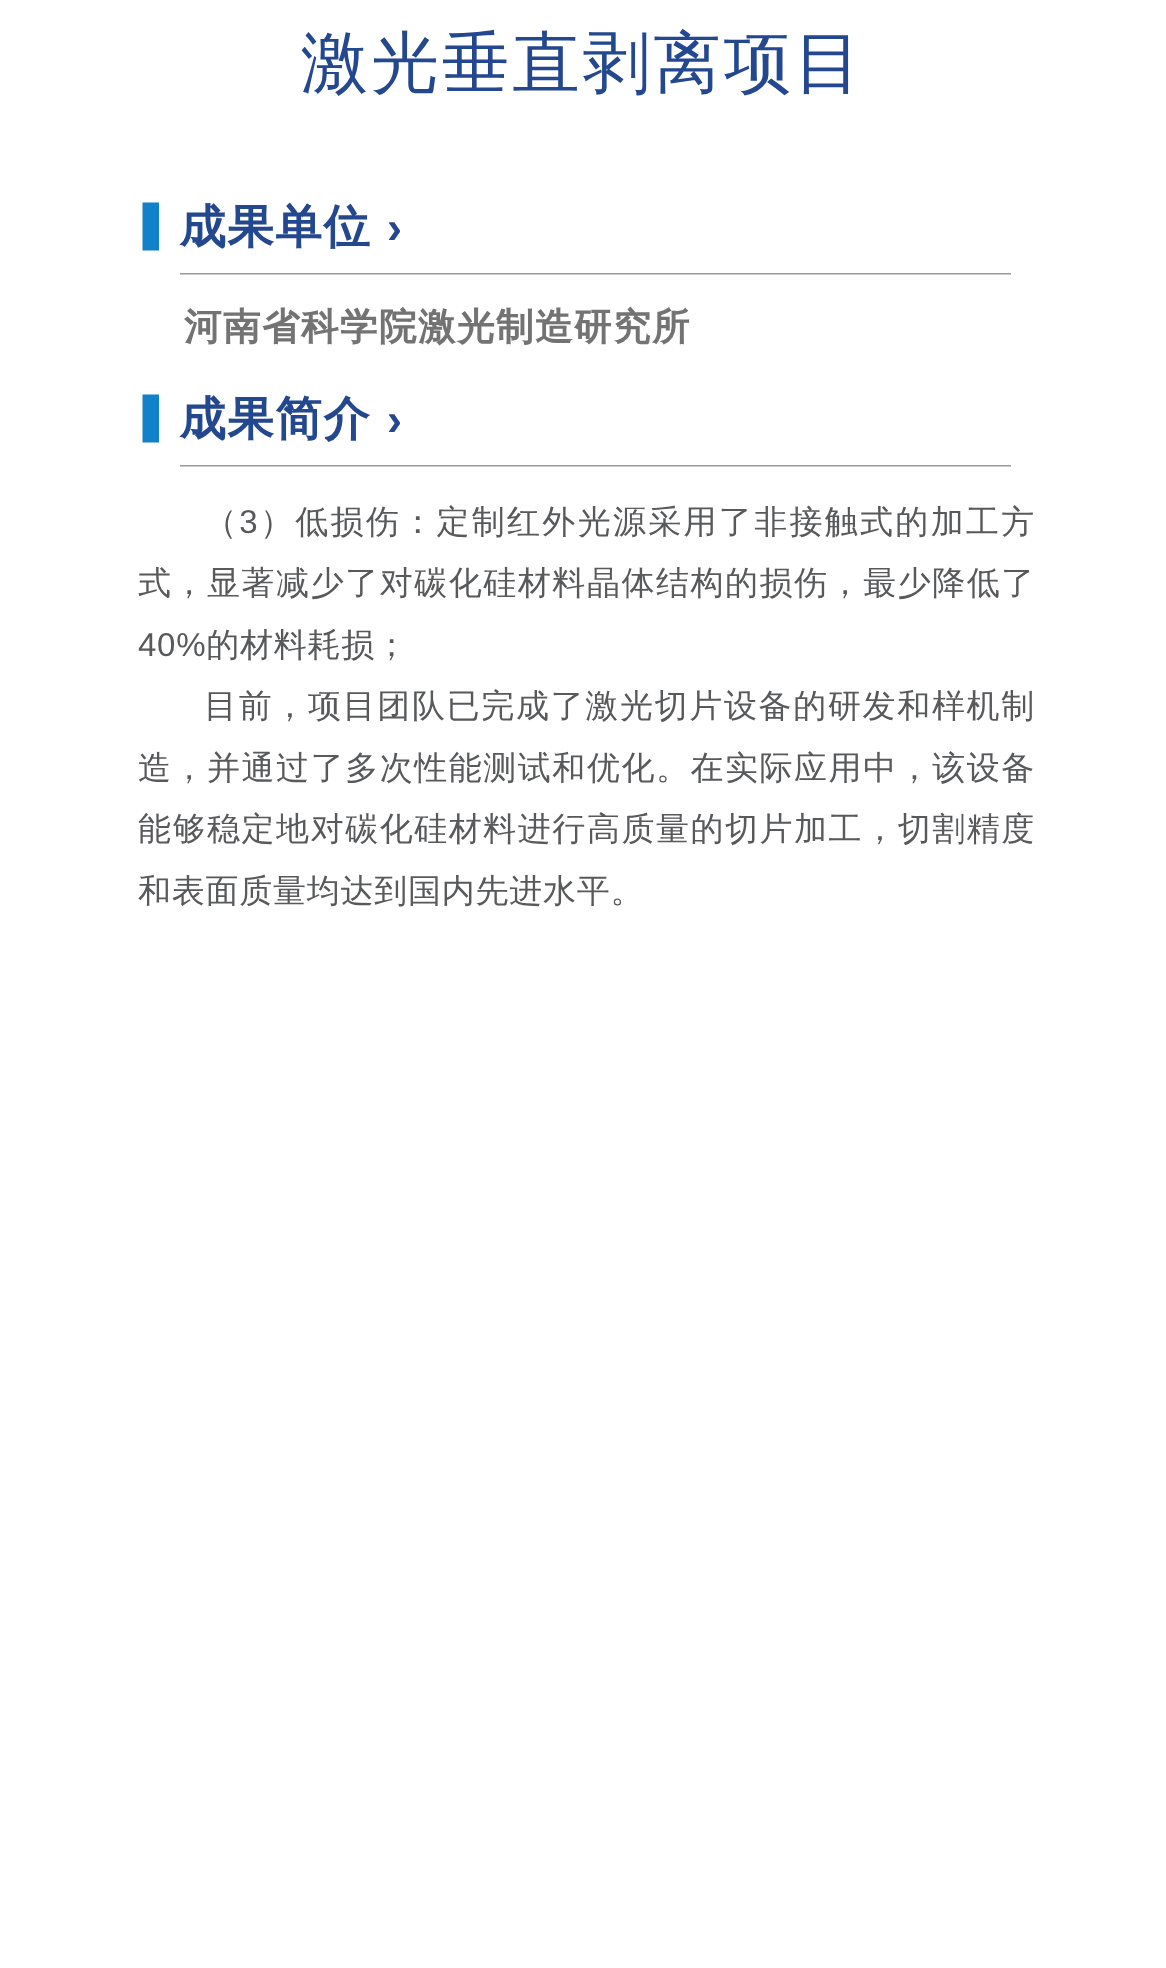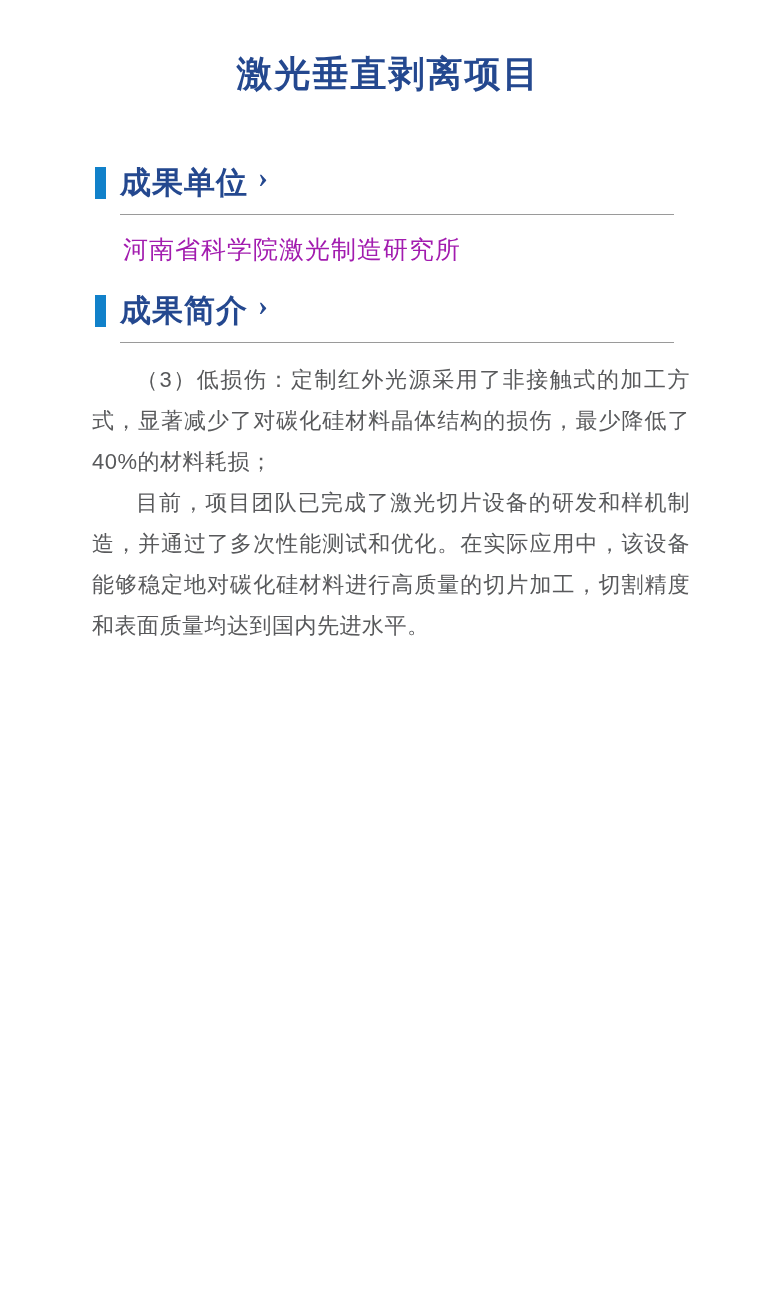--- a/index.html
+++ b/index.html
@@ -10,25 +10,25 @@
     margin: 0 auto;
     font-family: "Liberation Sans", "DejaVu Sans", sans-serif;
     color: #58595b;
     overflow: hidden;
     position: relative;
   }
   .page { width: 777px; height: 1312px; }
 
   
   .page-title {
-    padding-top: 46px;
+    padding-top: 14px;
     text-align: center;
-    font-size: 36px;
+    font-size: 45px;
     line-height: 56px;
-    font-weight: bold;
+    font-weight: normal;
     color: #24488f;
     letter-spacing: 2px;
   }
 
   
   .section-header {
     display: flex;
     align-items: center;
     margin-left: 95px;
     margin-right: 103px;
@@ -39,22 +39,21 @@
     background: #1181ca;
     margin-right: 14px;
     flex: 0 0 auto;
   }
   .section-heading {
     font-size: 31px;
     font-weight: bold;
     color: #24488f;
     letter-spacing: 1px;
     display: flex;
-    align-items: flex-start;
-    font-family: Liberation Serif, serif;
+    align-items: flex-end;
   }
   .chevron {
     font-weight: bold;
     font-size: 30px;
     color: #24488f;
     margin-left: 10px;
     position: relative;
     top: -2px;
   }
   .rule {
@@ -66,22 +65,23 @@
   }
 
   
   .section-unit     { margin-top: 60px; }
   .section-intro    { margin-top: 24px; }
 
   .org-name {
     margin-left: 123px;
     margin-top: 18px;
     font-size: 25px;
-    color: #a21caf;
+    color: #737373;
     letter-spacing: 1px;
+    font-weight: bold;
   }
 
   
   .intro-body {
     margin: 16px 87px 0 92px;
     font-size: 22px;
     line-height: 41px;
     color: #58595b;
     text-align: justify;
     letter-spacing: 0.5px;

